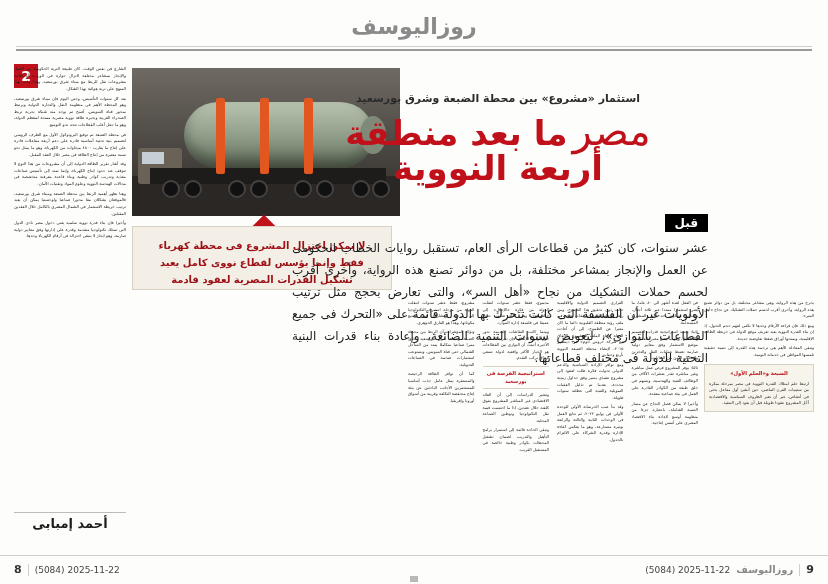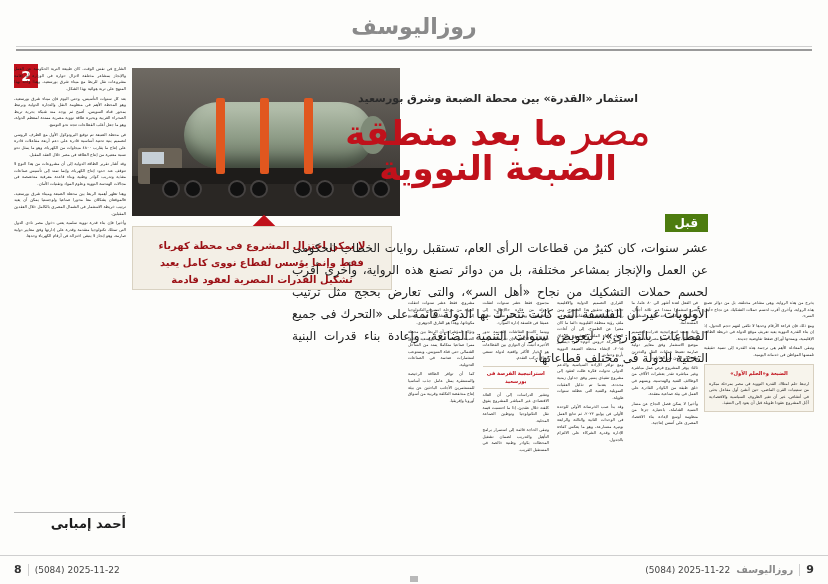--- a/index.html
+++ b/index.html
@@ -46,21 +46,21 @@
   
   .colA{
     position:absolute;top:66px;left:14px;width:112px;height:450px;
     font-size:4.1px;line-height:1.62;color:#1d1d1d;text-align:justify;
     direction:rtl;
     column-count:1;
   }
   .colA p{margin:0 0 3px 0;}
   .byline{
     position:absolute;left:14px;top:512px;width:112px;
-    text-align:right;
+    text-align:center;
   }
   .byline .name{
     font-size:13px;font-weight:bold;color:#1d1d1d;
     border-top:1px solid #bbb;padding-top:3px;
   }
   
   .photo{
     position:absolute;top:68px;left:132px;width:268px;height:148px;
     background:#3b3a38;overflow:hidden;
   }
@@ -111,21 +111,21 @@
     font-size:40px;font-weight:normal;color:#c0111b;letter-spacing:-1px;line-height:1.05;
   }
   .headline .l2{
     font-size:34px;font-weight:bold;color:#c0111b;line-height:1.1;margin-top:-2px;
   }
   
   .leadwrap{
     position:absolute;top:212px;right:120px;width:416px;direction:rtl;
   }
   .redlabel{
-    display:inline-block;background:#4d7c0f;color:#fff;font-size:12px;font-weight:bold;
+    display:inline-block;background:#000000;color:#fff;font-size:12px;font-weight:bold;
     padding:2px 10px;vertical-align:middle;
   }
   .lead{
     font-size:12px;line-height:1.85;color:#1d1d1d;text-align:justify;margin-top:5px;
   }
   
   .bodygrid{
     position:absolute;top:300px;right:130px;left:408px;height:212px;
     direction:rtl;
     display:flex;gap:8px;
@@ -201,25 +201,25 @@
     <div class="wheel" style="left:118px"></div>
     <div class="wheel" style="left:162px"></div>
     <div class="wheel" style="left:184px"></div>
     <div class="wheel" style="left:220px"></div>
     <div class="wheel" style="left:240px"></div>
   </div>
 
   <div class="diamond"></div>
   <div class="quotebox">لا يمكن اختزال المشروع فى محطة كهرباء فقط وإنما يؤسس لقطاع نووى كامل يعيد تشكيل القدرات المصرية لعقود قادمة</div>
 
-  <div class="kicker">استثمار «القدرة» بين محطة الضبعة وشرق بورسعيد</div>
+  <div class="kicker">استثمار «مشروع» بين محطة الضبعة وشرق بورسعيد</div>
   <div class="headline">
     <span class="l1">مصر</span>
     <span class="l2">ما بعد منطقة</span>
-    <div class="l2">الضبعة النووية</div>
+    <div class="l2">أربعة النووية</div>
   </div>
 
   <div class="leadwrap">
     <span class="redlabel">قبل</span>
     <div class="lead">عشر سنوات، كان كثيرٌ من قطاعات الرأى العام، تستقبل روايات الخطاب الحكومى عن العمل والإنجاز بمشاعر مختلفة، بل من دوائر تصنع هذه الرواية، وأخرى أقرب لحسم حملات التشكيك من نجاح «أهل السر»، والتى تعارض بحجج مثل ترتيب الأولويات غير أن الفلسفة التى كانت تتحرك بها الدولة قائمة على «التحرك فى جميع القطاعات بالتوازى»، لتعويض سنوات التنمية الضائعة، وإعادة بناء قدرات البنية التحتية للدولة فى مختلف قطاعاتها.</div>
   </div>
 
   <div class="bodygrid">
     <div class="bcol">
       <p>فى الفعل لعدة أشهر الى ٨٠ عاما، ما يعنى استثمارا ممتدا عبر ثلاثة أجيال، وبالتالى سيكون أحد أكبر المشاريع المستدامة.</p>

